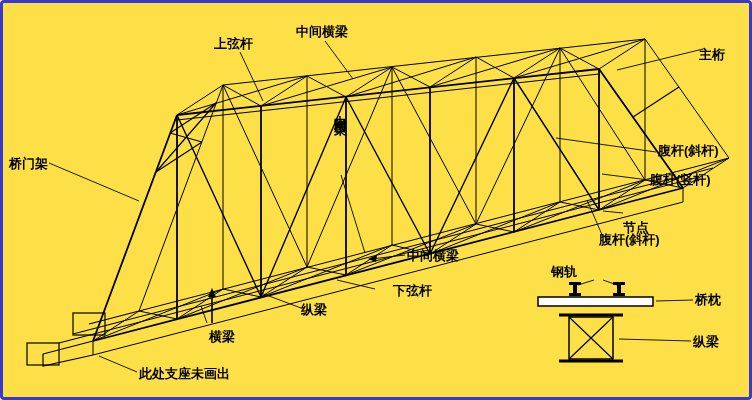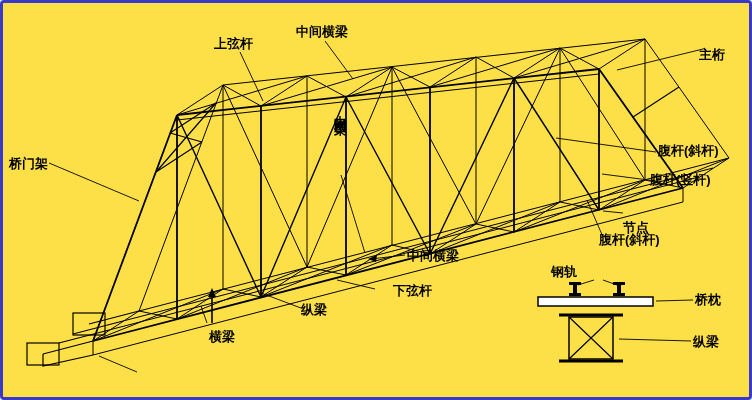--- a/index.html
+++ b/index.html
@@ -130,18 +130,19 @@
   <div class="lbl" style="left:6px;top:153px">桥门架</div>
   <div class="lbl vert" style="left:330px;top:102px">中间横梁</div>
   <div class="lbl" style="left:655px;top:140px">腹杆(斜杆)</div>
   <div class="lbl" style="left:647px;top:169px">腹杆(竖杆)</div>
   <div class="lbl" style="left:620px;top:217px">节点</div>
   <div class="lbl" style="left:596px;top:229px">腹杆(斜杆)</div>
   <div class="lbl" style="left:404px;top:245px">中间横梁</div>
   <div class="lbl" style="left:390px;top:280px">下弦杆</div>
   <div class="lbl" style="left:298px;top:299px">纵梁</div>
   <div class="lbl" style="left:206px;top:326px">横梁</div>
+  <div class="lbl" style="left:136px;top:363px">此处支座未画出</div>
 
   <div class="lbl" style="left:548px;top:261px">钢轨</div>
   <div class="lbl" style="left:692px;top:289px">桥枕</div>
   <div class="lbl" style="left:690px;top:331px">纵梁</div>
 
 </div>
 
 </body></html>

